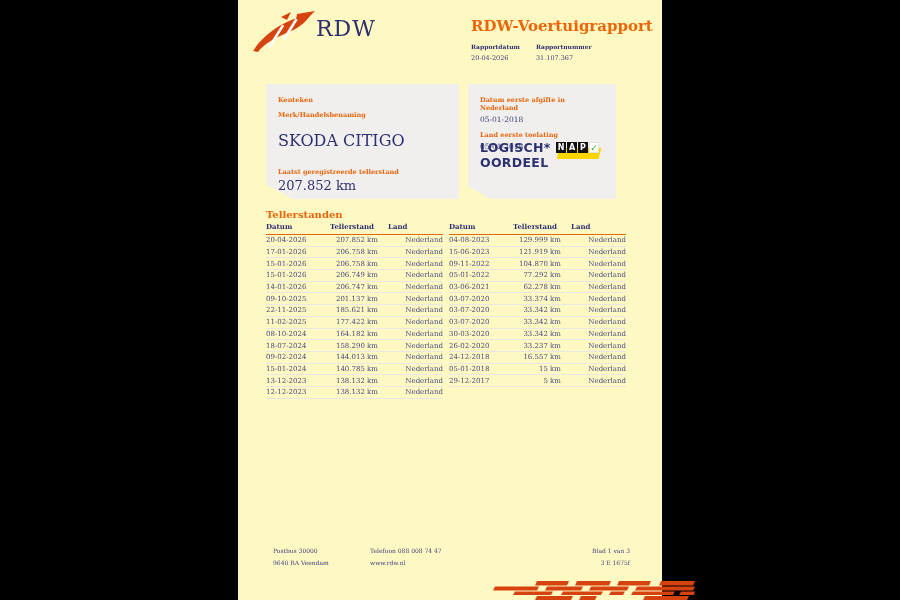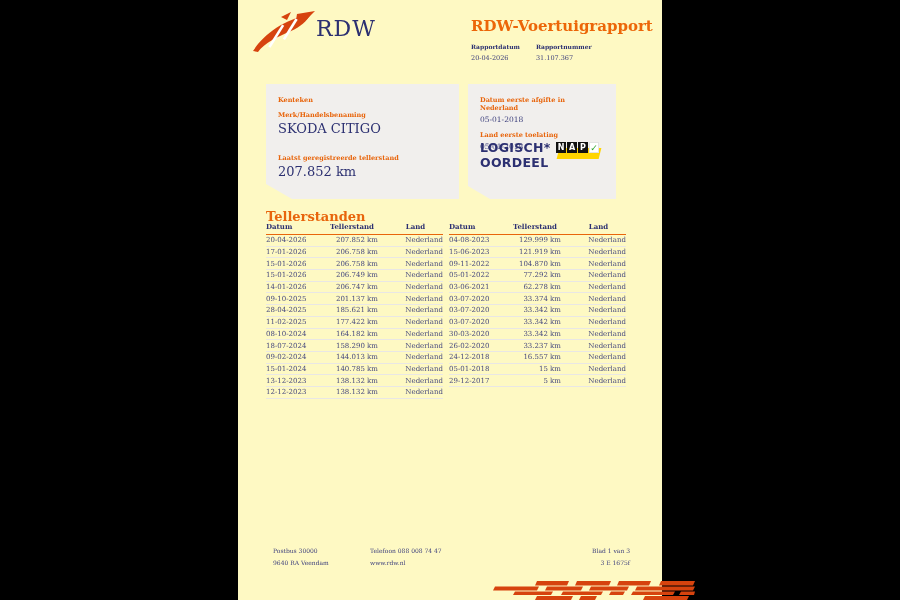--- a/index.html
+++ b/index.html
@@ -15,37 +15,37 @@
   .meta { position:absolute; left:233px; top:43px; display:flex; gap:16px; }
   .meta .lbl { font-size:6px; font-weight:bold; color:#2c3071; }
   .meta .val { font-size:6.5px; color:#3c3f7c; margin-top:4px; }
 
   
   .gbox { position:absolute; top:84px; height:115px; background:#f1efed; }
   .gbox.left  { left:28px;  width:193px; clip-path:polygon(0 0,100% 0,100% 100%,26px 100%,0 calc(100% - 15px)); }
   .gbox.right { left:230px; width:148px; clip-path:polygon(0 0,100% 0,100% 100%,22px 100%,0 calc(100% - 13px)); }
   .olbl { font-size:6.5px; font-weight:bold; color:#e8650c; }
   .bigval { font-size:13px; color:#2c3071; margin-top:2px; }
-  .midval { font-size:13px; color:#2c3071; margin-top:2px; }
+  .midval { font-size:16px; color:#2c3071; margin-top:12px; }
   .smval { font-size:7.5px; color:#3c3f7c; margin-top:3px; }
   .gbox .inner { padding:12px 20px 0 12px; }
   .gap-sm { height:7px; } .gap-md { height:18px; }
 
   .oordeel { position:absolute; left:12px; top:56px; font-size:12.5px; font-weight:bold; color:#2c3071; line-height:15px; letter-spacing:0.3px; font-family:"DejaVu Sans", sans-serif; }
   .nap { position:absolute; left:88px; top:58px; width:48px; height:20px; }
   .nap .yellow { position:absolute; left:2px; top:6px; width:42px; height:11px; background:#ffd500; transform:skewX(-14deg); }
   .nap .sq { position:absolute; top:0; width:10px; height:11px; background:#111; color:#fff; font-size:8px; font-weight:bold; text-align:center; line-height:11px; font-family:"DejaVu Sans", sans-serif; }
   .nap .sq.check { background:#fff; color:#2fa52f; border:1px solid #e3e3e3; font-size:9px; line-height:10px; }
 
   
-  .tsection-title { position:absolute; left:28px; top:209px; font-size:13px; font-weight:bold; color:#e8650c; }
+  .tsection-title { position:absolute; left:28px; top:209px; font-size:10px; font-weight:bold; color:#e8650c; }
   .ttable { position:absolute; top:222px; width:177px; font-size:7px; }
   .ttable.tleft { left:28px; } .ttable.tright { left:211px; }
   .thead { display:grid; grid-template-columns:64px 58px 1fr; font-weight:bold; color:#2c3071; padding-bottom:3px; border-bottom:1.5px solid #e8650c; }
-  .thead .c2 { text-align:center; }
+  .thead .c2 { text-align:left; }
   .trow { display:grid; grid-template-columns:64px 58px 1fr; height:11.7px; align-items:center; border-bottom:1px solid #e9e7e5; color:#46497f; }
   .trow .c1 { text-align:right; padding-right:10px; }
   .trow .c2 { text-align:right; }
 
   
   .footnote { position:absolute; left:28px; top:466px; width:345px; }
   .footnote .head { font-size:8px; font-weight:bold; color:#2c3071; font-family:"DejaVu Sans", sans-serif; }
   .footnote .head .star { color:#e8650c; margin-right:2px; }
   .footnote .body { margin-top:5px; font-size:7px; line-height:12px; color:#e8650c; }
 
@@ -150,21 +150,21 @@
             <div class="c0">14-01-2026</div>
             <div class="c1">206.747 km</div>
             <div class="c2">Nederland</div>
           </div>
           <div class="trow">
             <div class="c0">09-10-2025</div>
             <div class="c1">201.137 km</div>
             <div class="c2">Nederland</div>
           </div>
           <div class="trow">
-            <div class="c0">28-04-2025</div>
+            <div class="c0">22-11-2025</div>
             <div class="c1">185.621 km</div>
             <div class="c2">Nederland</div>
           </div>
           <div class="trow">
             <div class="c0">11-02-2025</div>
             <div class="c1">177.422 km</div>
             <div class="c2">Nederland</div>
           </div>
           <div class="trow">
             <div class="c0">08-10-2024</div>

